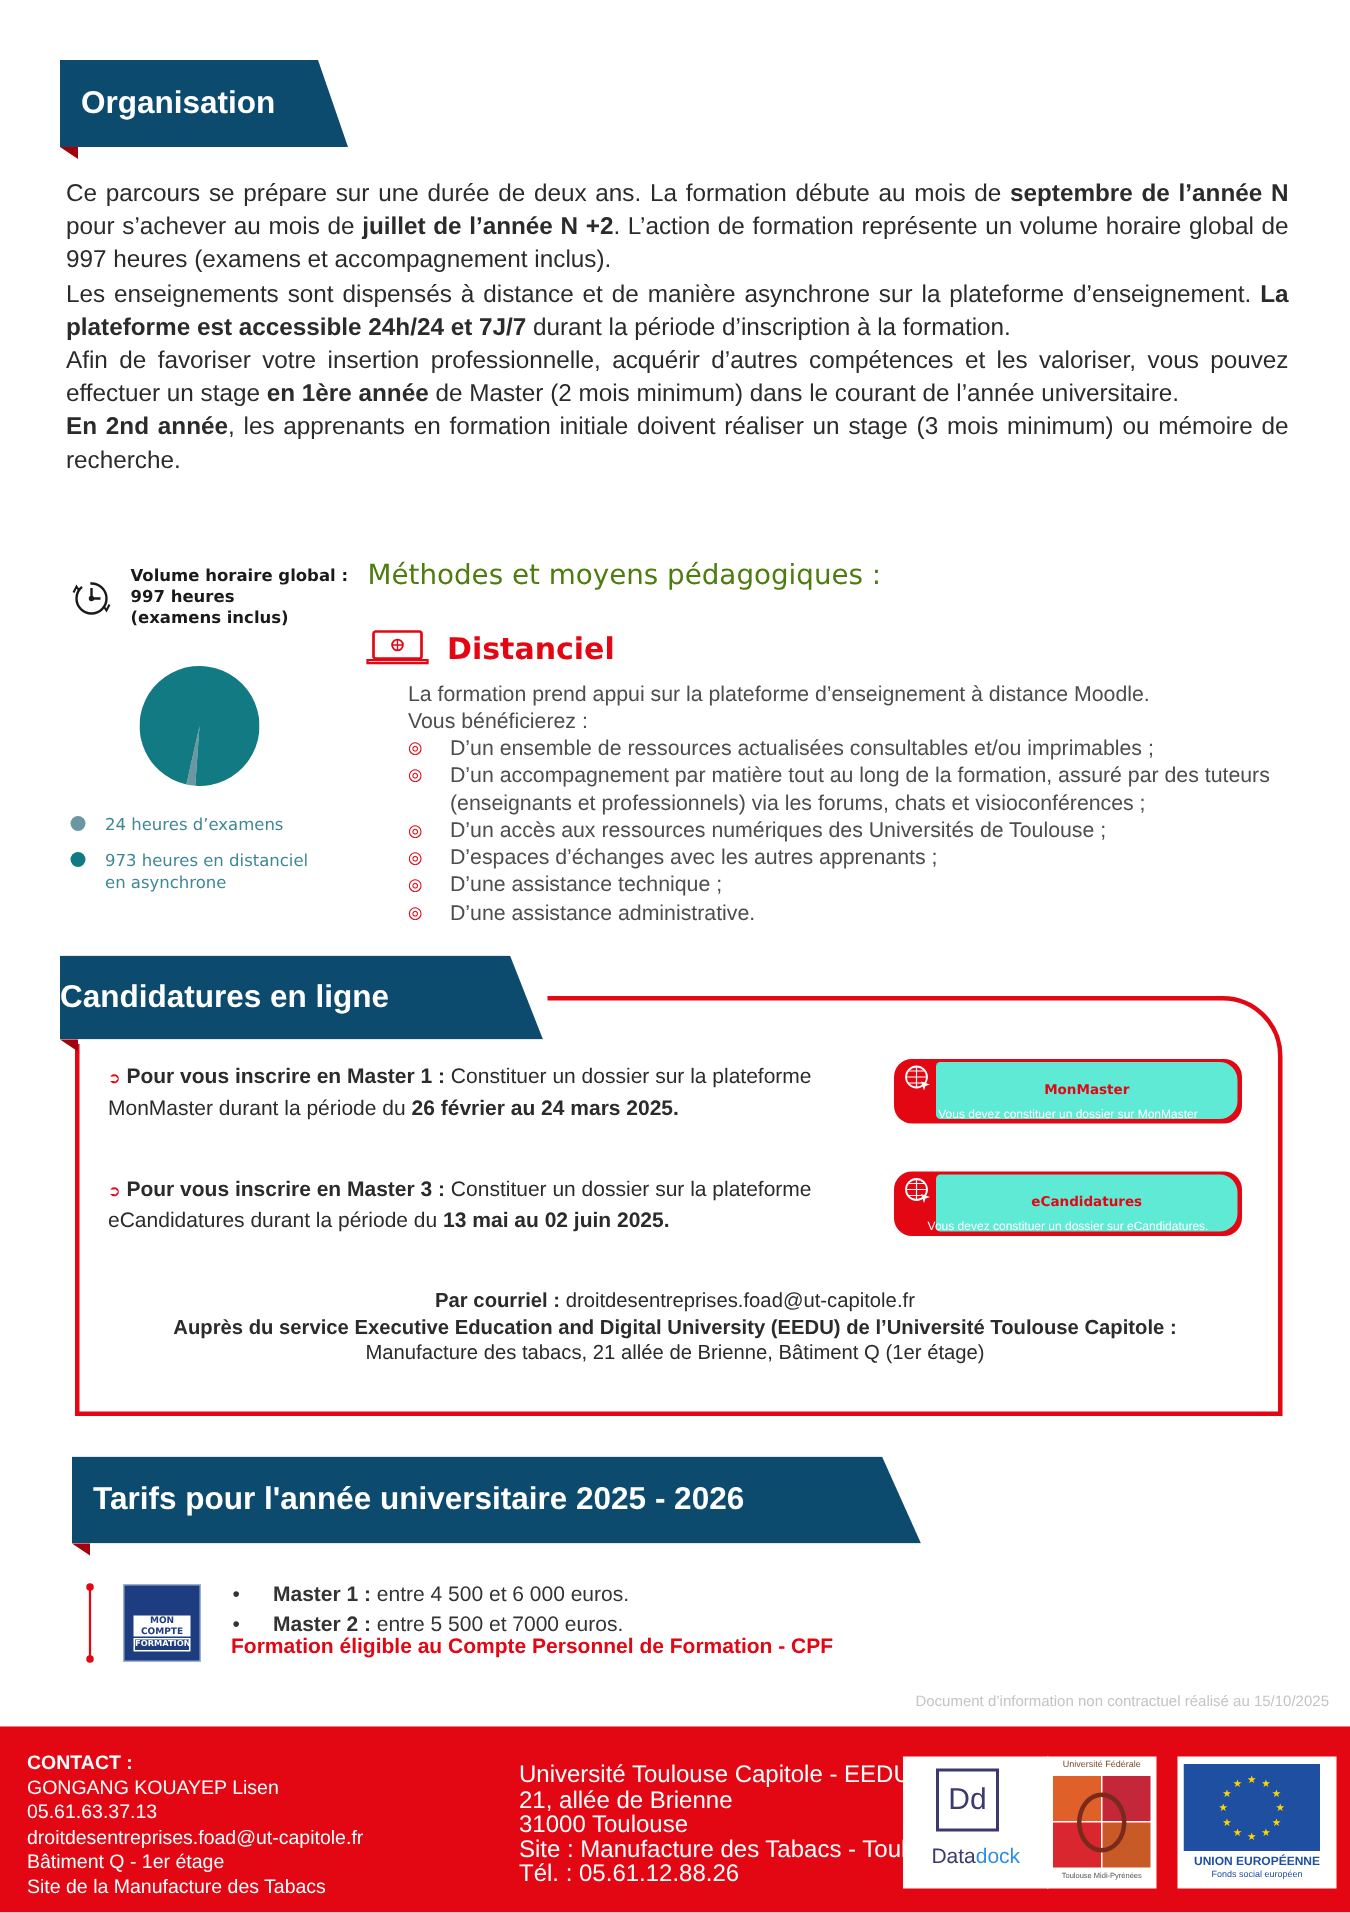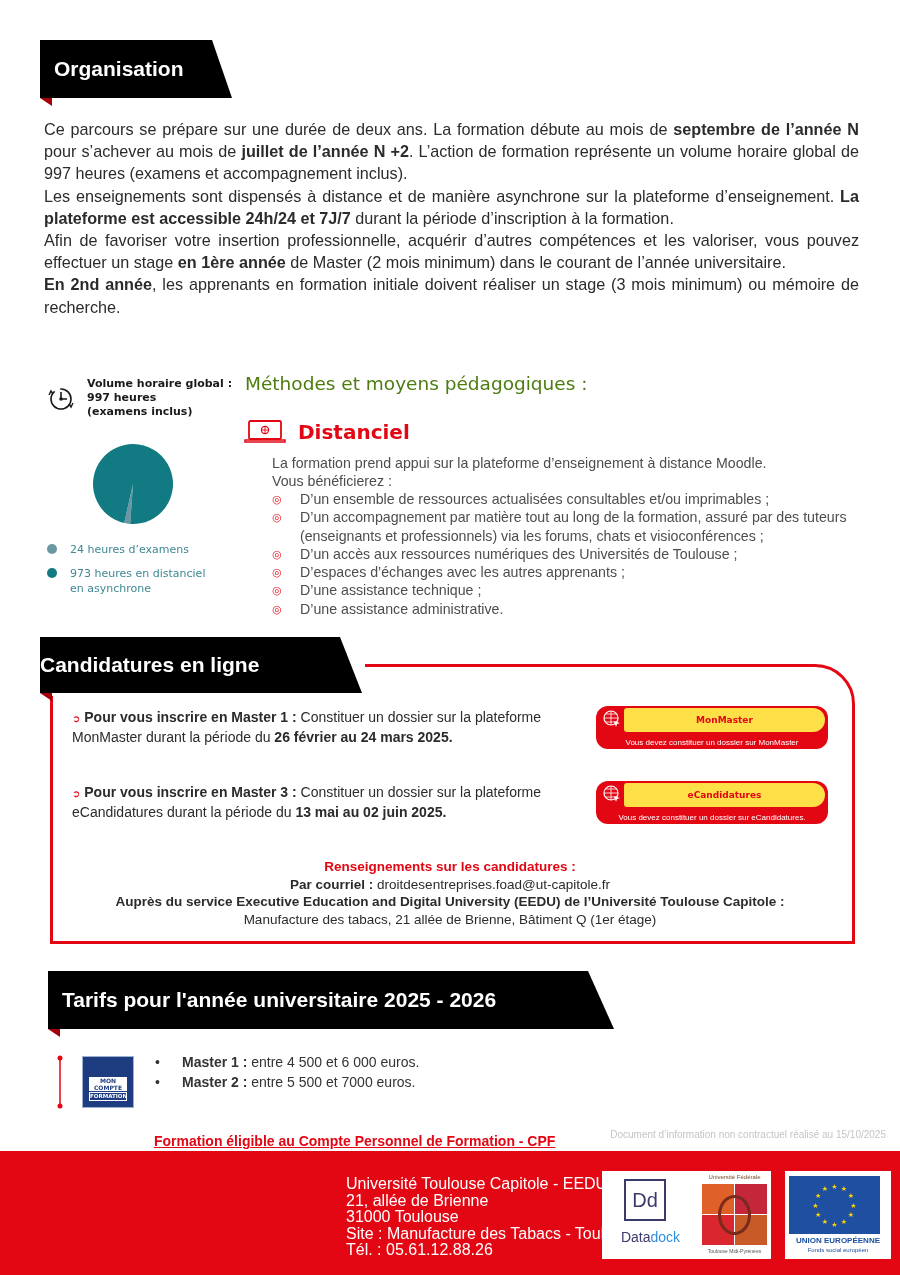--- a/index.html
+++ b/index.html
@@ -3,21 +3,21 @@
 <meta charset="utf-8">
 <style>
   * { box-sizing: border-box; margin: 0; padding: 0; }
   html, body { width: 900px; height: 1275px; background: #ffffff; overflow: hidden; }
   body { position: relative; font-family: "DejaVu Sans", sans-serif; color: #2b2b2b; }
   .abs { position: absolute; }
   .red { color: #e30613; }
   b { font-weight: bold; }
 
   
-  .banner { position: absolute; background: #000000; color: #fff; font-weight: bold; font-family: "Liberation Sans", sans-serif; display: flex; align-items: center; }
+  .banner { position: absolute; background: #0c4a6e; color: #fff; font-weight: bold; font-family: "Liberation Sans", sans-serif; display: flex; align-items: center; }
 
   #org-banner { left: 40px; top: 40px; width: 192px; height: 58px; padding-left: 14px; font-size: 21px; clip-path: polygon(0 0, 172px 0, 192px 58px, 0 58px); }
   #cand-banner { left: 40px; top: 637px; width: 322px; height: 56px; padding-left: 0; font-size: 21px; clip-path: polygon(0 0, 300px 0, 322px 56px, 0 56px); }
   #tarifs-banner { left: 48px; top: 971px; width: 566px; height: 58px; padding-left: 14px; font-size: 21px; clip-path: polygon(0 0, 540px 0, 566px 58px, 0 58px); }
 
   .para { position: absolute; left: 44px; width: 815px; font-family: "Liberation Sans", sans-serif; font-size: 16.2px; line-height: 22.2px; text-align: justify; color: #2b2b2b; }
 
   
   #clock-icon { left: 46px; top: 384px; width: 30px; height: 30px; }
   #volume-label { left: 87px; top: 377px; font-size: 11px; font-weight: bold; line-height: 14px; color: #1a1a1a; width: 150px; }
@@ -33,32 +33,32 @@
   #benefits { left: 272px; top: 490px; width: 600px; list-style: none; font-family: "Liberation Sans", sans-serif; font-size: 14.2px; line-height: 18.3px; color: #4d4d4d; }
   #benefits li { display: flex; }
   #benefits .bullet { width: 28px; flex-shrink: 0; color: #e30613; font-size: 11px; padding-left: 0px; }
 
   
   #cand-frame { left: 50px; top: 664px; width: 805px; height: 280px; border: 3px solid #e30613; border-top-right-radius: 40px; border-top: 3px solid #e30613; }
   #cand-frame-cover { left: 47px; top: 660px; width: 318px; height: 36px; background: #fff; }
   .cand-text { position: absolute; left: 72px; width: 520px; font-family: "Liberation Sans", sans-serif; font-size: 14px; line-height: 19px; color: #2b2b2b; }
   .cand-text .arrow { color: #e30613; font-size: 10px; }
   .platform-btn { position: absolute; left: 596px; width: 232px; height: 43px; background: #e30613; border-radius: 12px; }
-  .platform-btn .inner { position: absolute; left: 28px; top: 2px; right: 3px; height: 24px; background: #fde047; border-radius: 3px 12px 12px 3px; display: flex; align-items: center; justify-content: center; font-size: 9px; font-weight: bold; color: #e30613; }
+  .platform-btn .inner { position: absolute; left: 28px; top: 2px; right: 3px; height: 38px; background: #5eead4; border-radius: 3px 12px 12px 3px; display: flex; align-items: center; justify-content: center; font-size: 9px; font-weight: bold; color: #e30613; }
   .platform-btn .sub { position: absolute; left: 0; right: 0; bottom: 2px; text-align: center; font-size: 8px; color: #fff; font-family: "Liberation Sans", sans-serif; }
   .platform-btn .globe { position: absolute; left: 6px; top: 3px; width: 20px; height: 20px; }
 
   #info-block { left: 60px; top: 858px; width: 780px; text-align: center; font-family: "Liberation Sans", sans-serif; font-size: 13.5px; line-height: 17.5px; color: #2b2b2b; }
 
   
   #cpf-line { left: 58px; top: 1056px; width: 4px; height: 52px; }
   #cpf-logo { left: 82px; top: 1056px; width: 52px; height: 52px; background: #1d3d80; border: 1px solid #9db0d3; }
   #tarifs-list { left: 155px; top: 1053px; list-style: none; font-family: "Liberation Sans", sans-serif; font-size: 14px; line-height: 19.5px; color: #333; }
   #tarifs-list li span.dot { display: inline-block; width: 27px; }
-  #cpf-link { left: 154px; top: 1133px; font-family: "Liberation Sans", sans-serif; font-size: 14px; font-weight: bold; color: #e30613; text-decoration: underline; }
+  #cpf-link { left: 154px; top: 1089px; font-family: "Liberation Sans", sans-serif; font-size: 14px; font-weight: bold; color: #e30613; }
 
   #disclaimer { right: 14px; top: 1129px; font-size: 10px; color: #c4c4c4; font-family: "Liberation Sans", sans-serif; }
 
   
   #footer { left: 0; top: 1151px; width: 900px; height: 124px; background: #e30613; color: #fff; font-family: "Liberation Sans", sans-serif; }
   #contact-block { position: absolute; left: 18px; top: 16px; font-size: 13px; line-height: 16.5px; }
   #address-block { position: absolute; left: 346px; top: 25px; font-size: 16px; line-height: 16.5px; }
   .logo-box { position: absolute; top: 20px; height: 88px; background: #fff; }
   #datadock { left: 602px; width: 97px; }
   #ufed { left: 698px; width: 73px; }
@@ -174,21 +174,20 @@
   <svg class="globe" viewBox="0 0 20 20">
     <circle cx="9" cy="9" r="7" fill="none" stroke="#fff" stroke-width="1.2"></circle>
     <path d="M2 9 H16 M9 2 V16 M4 5 H14 M4 13 H14" stroke="#fff" stroke-width="0.8" fill="none"></path>
     <path d="M12 12 l6 2 l-3 1 l-1 3 z" fill="#fff"></path>
   </svg>
   <div class="inner">eCandidatures</div>
   <div class="sub">Vous devez constituer un dossier sur eCandidatures.</div>
 </div>
 
 <div class="abs" id="info-block">
-  <div class="red" style="font-weight:bold;">Renseignements sur les candidatures :</div>
   <div><b>Par courriel :</b><a style="color:#2b2b2b;text-decoration:none;"> droitdesentreprises.foad@ut-capitole.fr</a></div>
   <div style="font-weight:bold;">Auprès du service Executive Education and Digital University (EEDU) de l’Université Toulouse Capitole :</div>
   <div>Manufacture des tabacs, 21 allée de Brienne, Bâtiment Q (1er étage)</div>
 </div>
 
 <div class="banner" id="tarifs-banner">
   <span>Tarifs pour l'année universitaire 2025 - 2026</span>
 </div>
 <div class="abs" style="left:48px;top:1029px;width:0;height:0;border-top:8px solid #a3000c;border-left:12px solid transparent;"></div>
 
@@ -206,20 +205,28 @@
 </div>
 <ul class="abs" id="tarifs-list">
   <li><span class="dot">•</span><b>Master 1 :</b><span> entre 4 500 et 6 000 euros.</span></li>
   <li><span class="dot">•</span><b>Master 2 :</b><span> entre 5 500 et 7000 euros.</span></li>
 </ul>
 <a class="abs" id="cpf-link">Formation éligible au Compte Personnel de Formation - CPF</a>
 
 <div class="abs" id="disclaimer">Document d’information non contractuel réalisé au 15/10/2025</div>
 
 <div class="abs" id="footer">
+  <div id="contact-block">
+    <div style="font-weight:bold;">CONTACT :</div>
+    <div>GONGANG KOUAYEP Lisen</div>
+    <div>05.61.63.37.13</div>
+    <div>droitdesentreprises.foad@ut-capitole.fr</div>
+    <div>Bâtiment Q - 1er étage</div>
+    <div>Site de la Manufacture des Tabacs</div>
+  </div>
   <div id="address-block">
     <div>Université Toulouse Capitole - EEDU</div>
     <div>21, allée de Brienne</div>
     <div>31000 Toulouse</div>
     <div>Site : Manufacture des Tabacs - Toulouse</div>
     <div>Tél. : 05.61.12.88.26</div>
   </div>
 
   <div class="logo-box" id="datadock">
     <div style="position:absolute;left:22px;top:8px;width:42px;height:42px;border:2px solid #3b3a6b;display:flex;align-items:center;justify-content:center;font-size:20px;color:#3b3a6b;">

